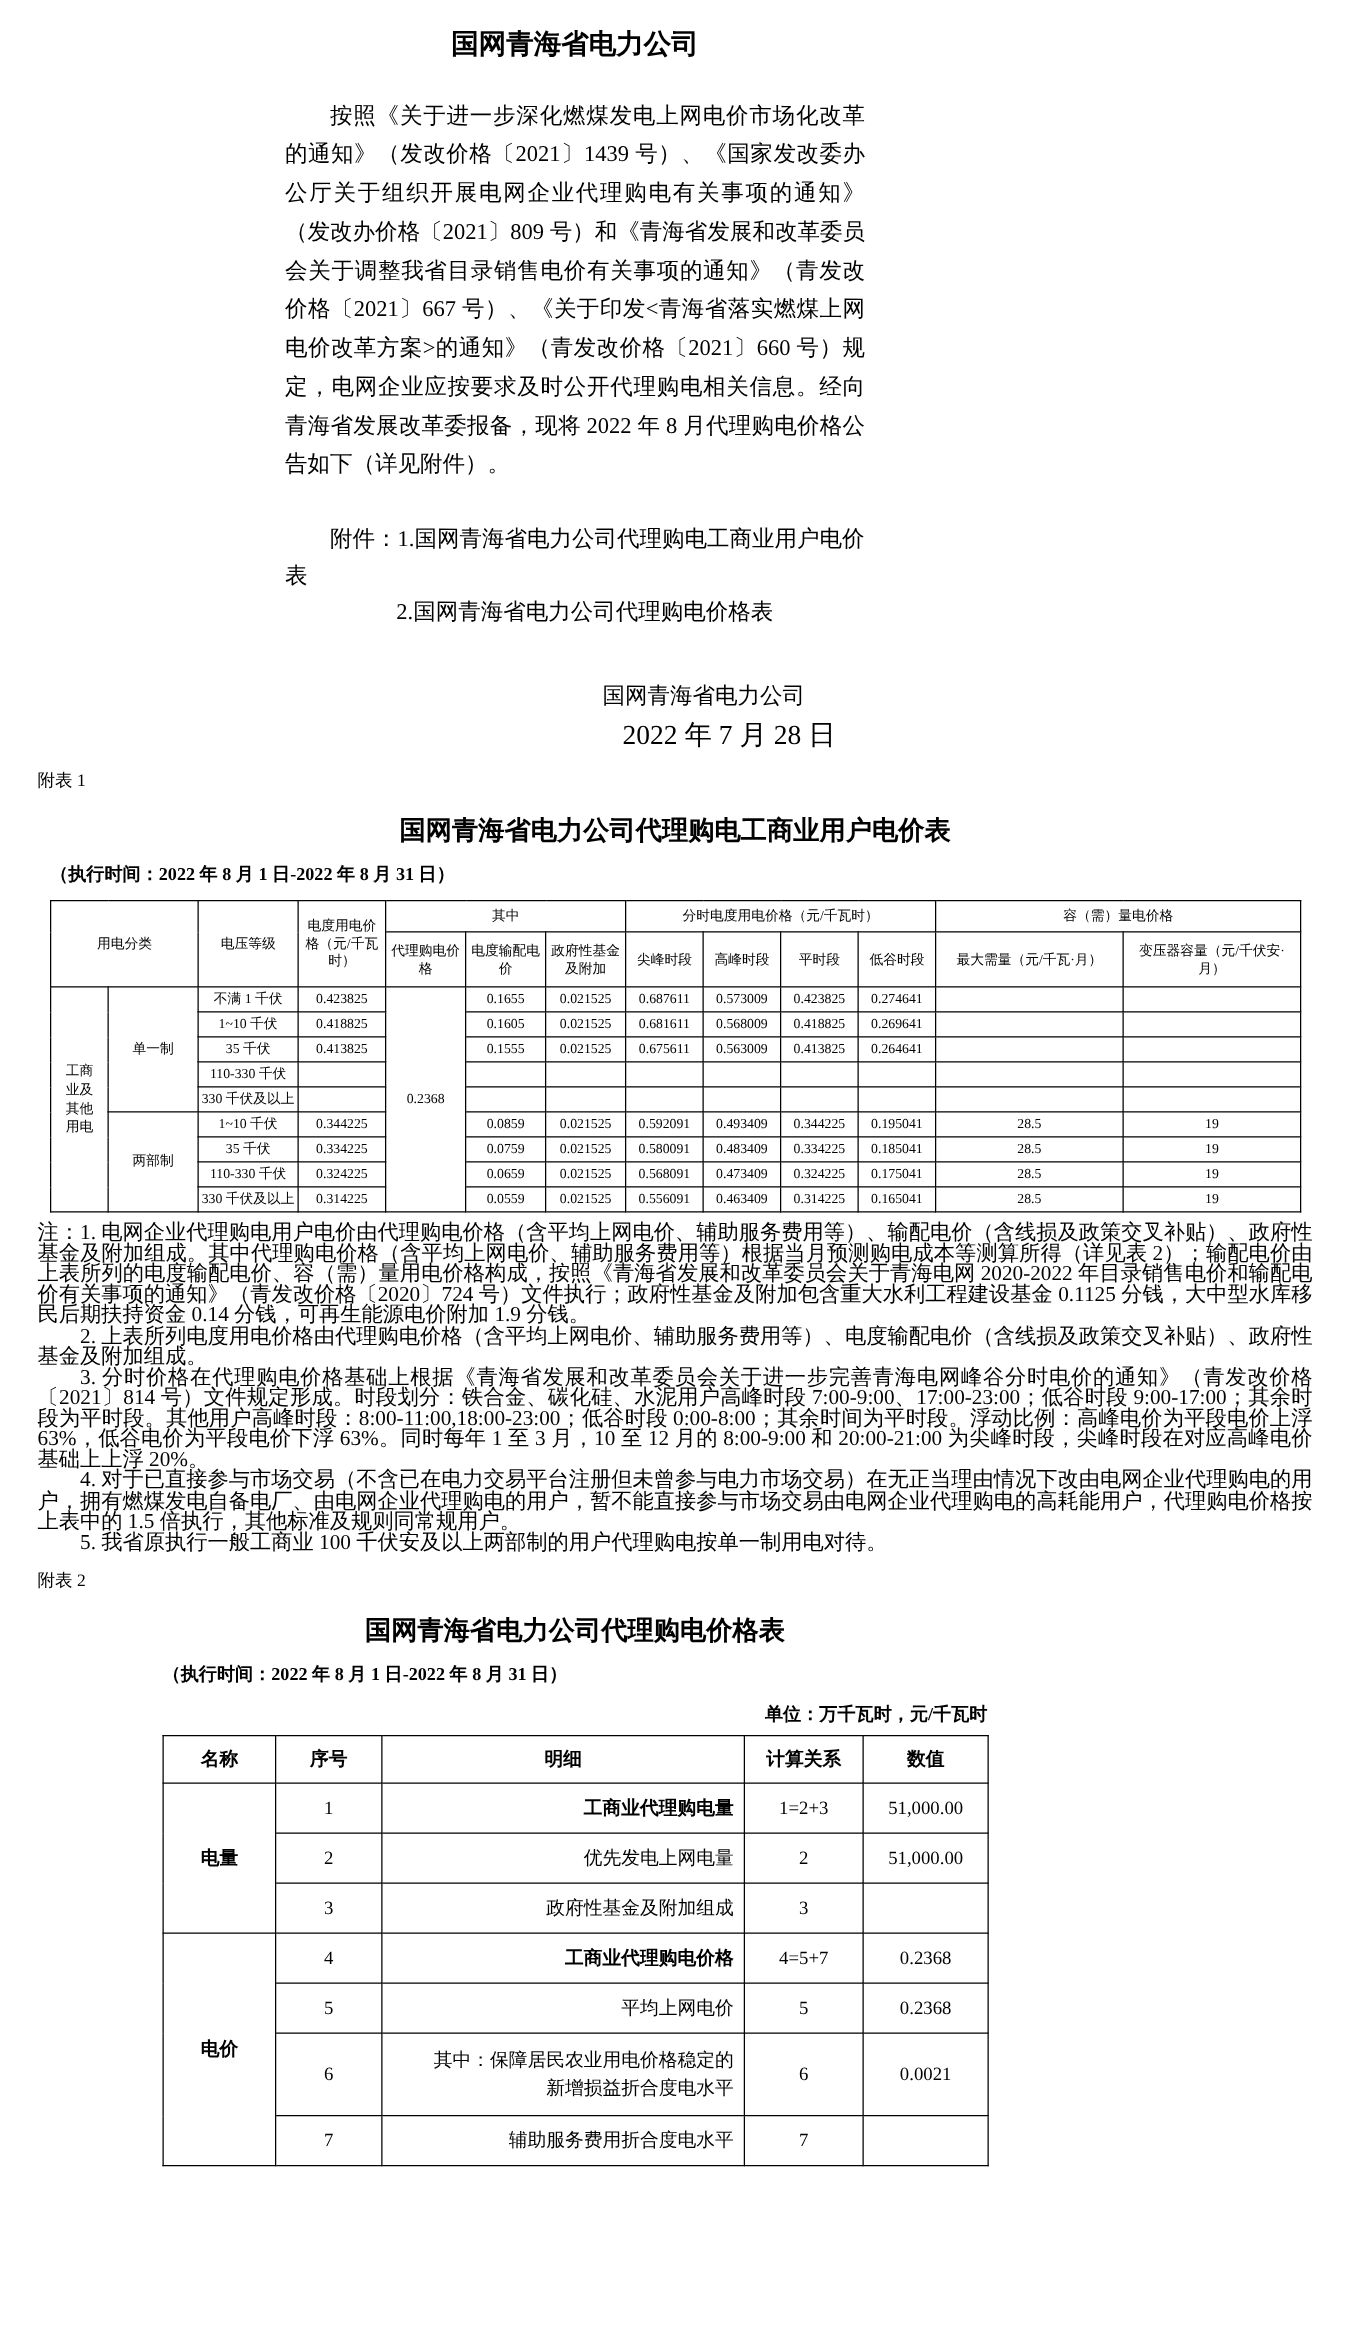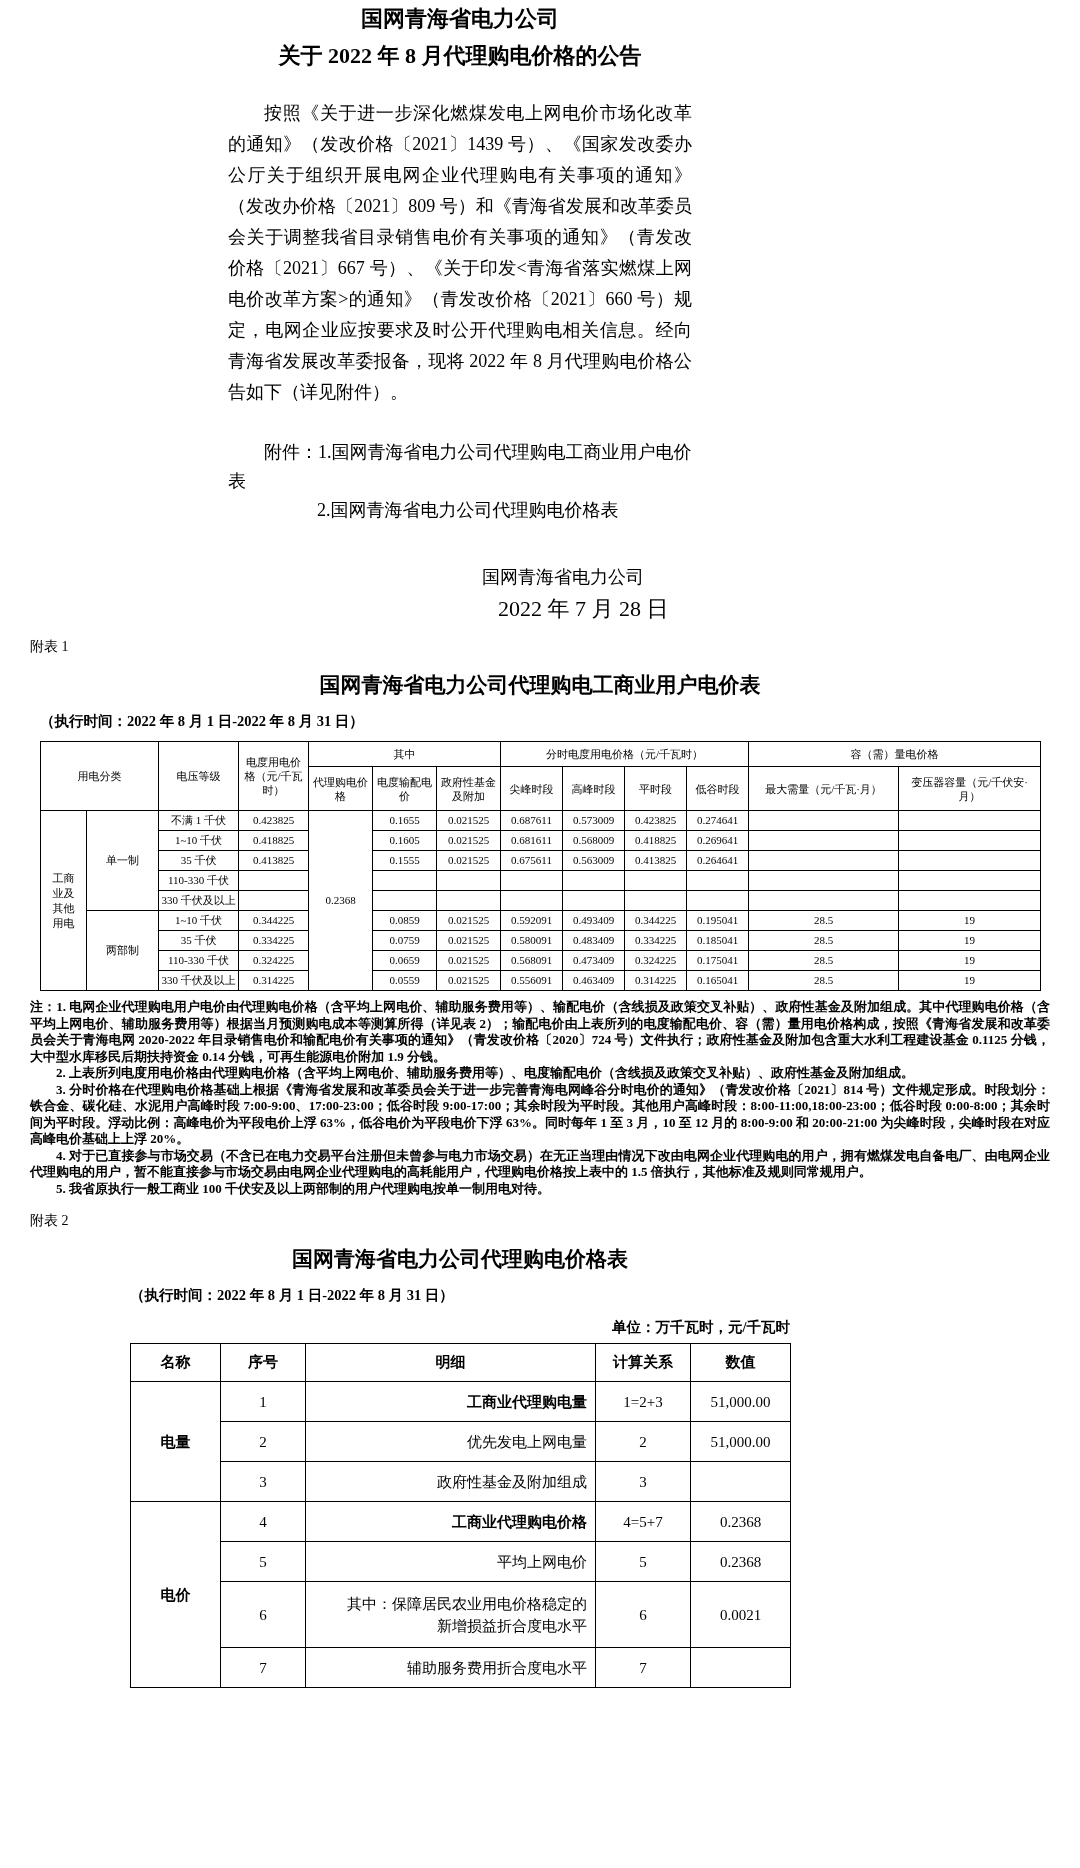--- a/index.html
+++ b/index.html
@@ -7,21 +7,21 @@
   .page {
     width: 1080px;
     height: 1868px;
     background: #ffffff;
     color: #000000;
     font-family: "Liberation Serif", "DejaVu Serif", serif;
     overflow: hidden;
   }
 
   
-  .doc-block { width: 464px; margin-left: 228px; }
+  .doc-block { width: 464px; margin-left: 228px; padding-top: 16px; }
   .doc-title {
     margin: 0;
     text-align: center;
     font-size: 22px;
     line-height: 37px;
     font-weight: 700;
   }
   .doc-body-par {
     margin: 24px 0 0 0;
     font-size: 18px;
@@ -47,21 +47,21 @@
   
   .t1-section { width: 1000px; margin-left: 40px; }
   .t1 { width: 1000px; font-size: 11px; }
   .t1 th { font-weight: 400; padding: 1px 2px; line-height: 14px; }
   .t1 td { padding: 0 2px; height: 20px; line-height: 13px; }
   .t1 thead tr.h1 th { height: 25px; }
   .t1 thead tr.h2 th { height: 44px; }
   .t1 .cat-cell { padding: 0 7px; line-height: 15px; }
 
   
-  .notes { width: 1020px; margin: 8px 30px 0 30px; font-size: 13px; line-height: 16.5px; text-align: justify; font-weight: bold; }
+  .notes { width: 1020px; margin: 8px 30px 0 30px; font-size: 17px; line-height: 16.5px; text-align: justify; }
   .notes p { margin: 0; }
   .notes p.indent { text-indent: 2em; }
 
   
   .t2-section { width: 660px; margin-left: 130px; }
   .t2-unit { margin: 12px 0 6px 0; text-align: right; font-size: 14.5px; font-weight: 700; line-height: 20px; }
   .t2 { width: 660px; font-size: 15px; }
   .t2 th { font-weight: 700; height: 38px; padding: 2px 4px; }
   .t2 td { height: 40px; padding: 2px 6px; line-height: 22px; }
   .t2 tr.tall td { height: 66px; }
@@ -71,21 +71,20 @@
   .t2 .detail.lv2 { padding-left: 34px; }
   .t2 .detail.wrap { text-indent: 1.6em; }
 </style>
 </head>
 <body>
 
 <div class="page">
 
   <div class="doc-block">
     <h1 class="doc-title">国网青海省电力公司</h1>
-    <h1 class="doc-title">关于 2022 年 8 月代理购电价格的公告</h1>
 
     <p class="doc-body-par">按照《关于进一步深化燃煤发电上网电价市场化改革的通知》（发改价格〔2021〕1439 号）、《国家发改委办公厅关于组织开展电网企业代理购电有关事项的通知》（发改办价格〔2021〕809 号）和《青海省发展和改革委员会关于调整我省目录销售电价有关事项的通知》（青发改价格〔2021〕667 号）、《关于印发&lt;青海省落实燃煤上网电价改革方案&gt;的通知》（青发改价格〔2021〕660 号）规定，电网企业应按要求及时公开代理购电相关信息。经向青海省发展改革委报备，现将 2022 年 8 月代理购电价格公告如下（详见附件）。</p>
 
     <p class="att-line1">附件：1.国网青海省电力公司代理购电工商业用户电价表</p>
     <p class="att-line2">2.国网青海省电力公司代理购电价格表</p>
 
     <p class="sig-name">国网青海省电力公司</p>
     <p class="sig-date">2022 年 7 月 28 日</p>
   </div>
 

